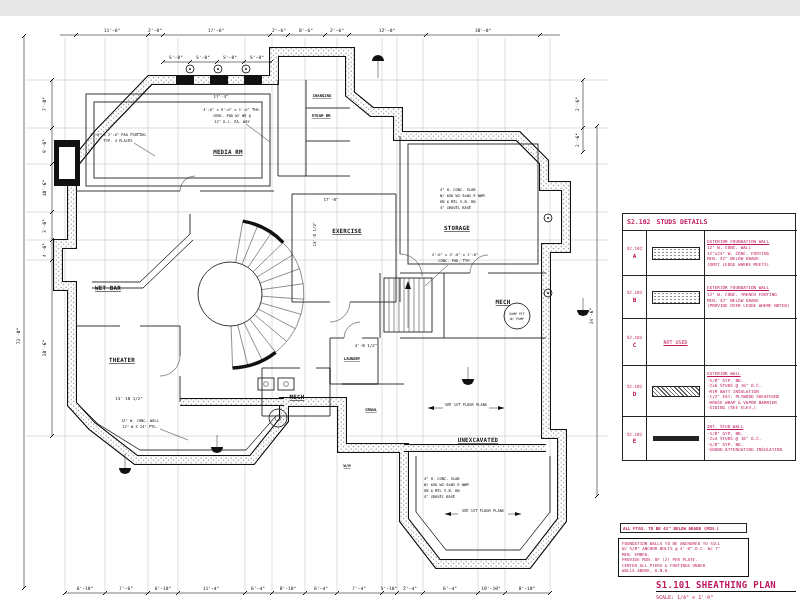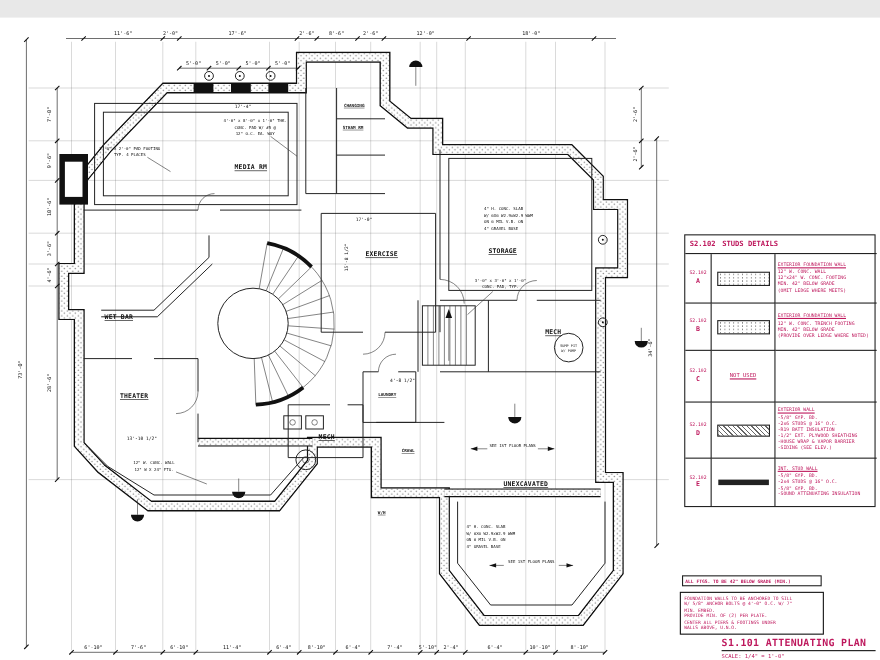--- a/index.html
+++ b/index.html
@@ -351,16 +351,16 @@
   <span>ALL FTGS. TO BE 42" BELOW GRADE (MIN.)</span>
 </div>
 <div class="overlay note2 pre"><span class="pre">FOUNDATION WALLS TO BE ANCHORED TO SILL
 W/ 5/8" ANCHOR BOLTS @ 4'-0" O.C. W/ 7"
 MIN. EMBED.
 PROVIDE MIN. OF (2) PER PLATE.
 CENTER ALL PIERS &amp; FOOTINGS UNDER
 WALLS ABOVE, U.N.O.</span></div>
 
 <div class="overlay tblock">
-  <div class="tb-name">S1.101 ATTENUATING PLAN</div>
+  <div class="tb-name">S1.101 SHEATHING PLAN</div>
   <div class="tb-scale">SCALE: 1/4" = 1'-0"</div>
 </div>
 </div>
 
 </body></html>

